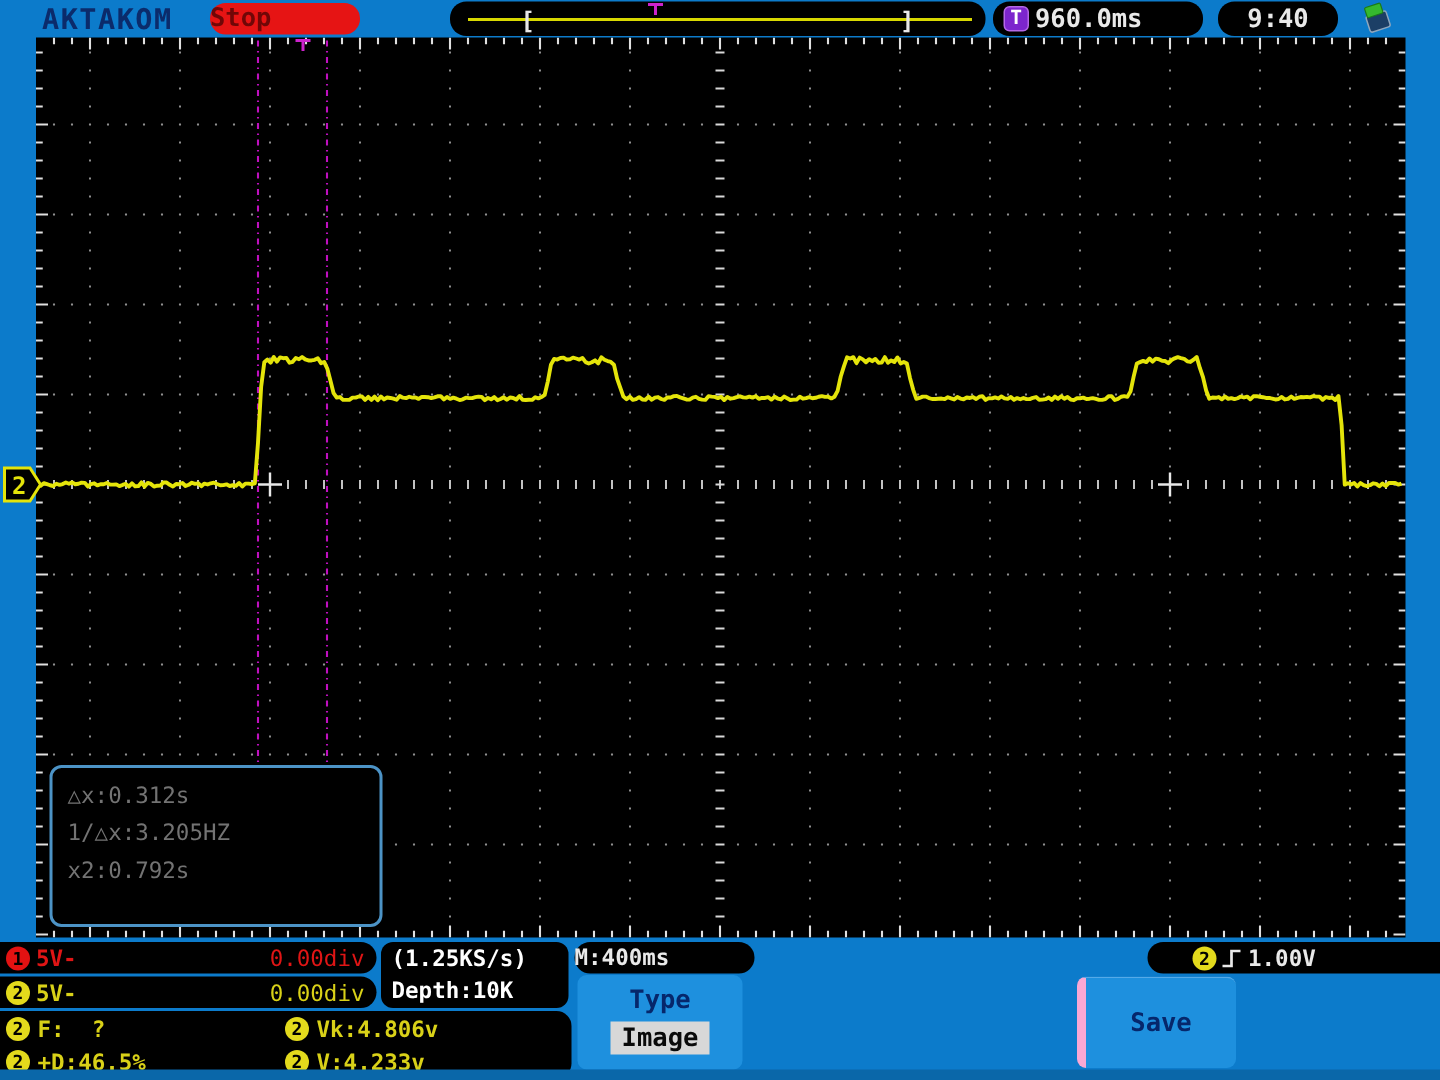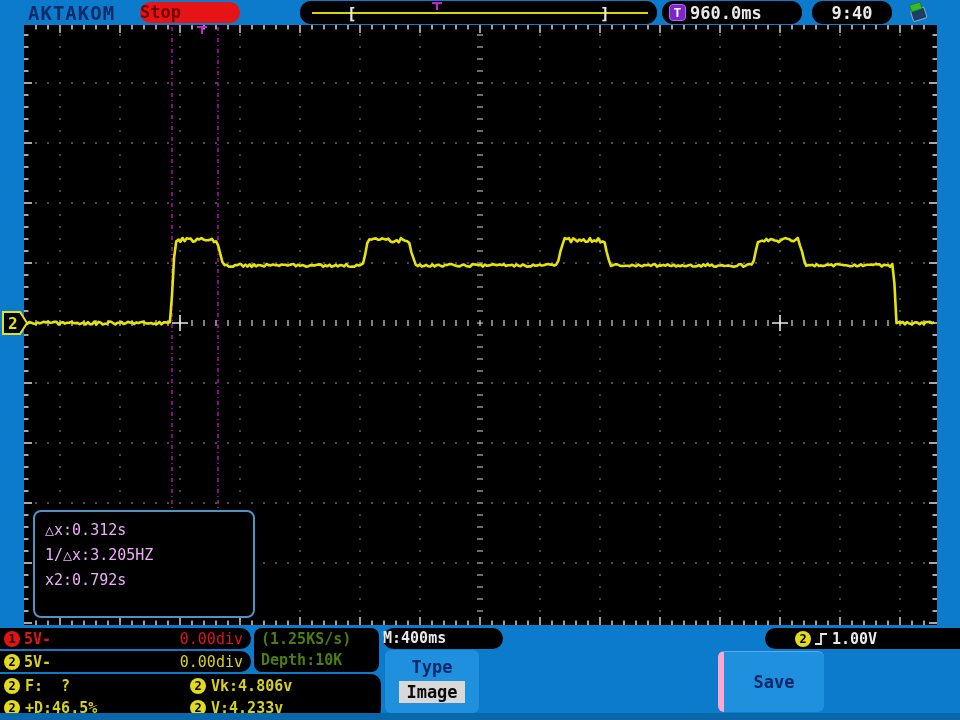--- a/index.html
+++ b/index.html
@@ -19,46 +19,46 @@
   .t-badge { width:17px; height:17px; border-radius:4px; background:#7c25cd; border:1px solid #b468e6; color:#fff;
              font-size:13px; font-weight:bold; display:flex; align-items:center; justify-content:center; }
   .clock { left:812px; width:80px; justify-content:center; }
   .usb { position:absolute; left:903px; top:0px; }
 
   
   .display { position:absolute; left:24px; top:25px; width:913px; height:600px; background:#000; }
   .display svg { position:absolute; left:0; top:0; }
   .cursor-box { position:absolute; left:9px; top:485px; width:222px; height:108px; background:#000;
                 border:2px solid #4c93c6; border-radius:8px; padding:6px 0 0 10px; }
-  .cursor-box div { color:#f0abfc; font-size:15px; line-height:25px; white-space:pre; }
+  .cursor-box div { color:#737373; font-size:15px; line-height:25px; white-space:pre; }
   .ch2-marker { position:absolute; left:2px; top:310px; }
   .ch2-marker text { fill:#e4e40a; font:bold 16px "DejaVu Sans Mono",monospace; }
 
   
   .blackbox { position:absolute; background:#000; }
   .ch-row { left:0; width:251px; height:21px; border-radius:0 11px 11px 0; display:flex; align-items:center; padding:0 8px 0 4px; }
   .ch1-row { top:628px; color:#e01515; }
   .ch2-row { top:651px; color:#d9d118; }
   .ch-row .scale { margin-left:4px; font-size:15px; font-weight:bold; }
   .ch-row .pos { margin-left:auto; font-size:15px; font-weight:normal; }
   .badge { width:16px; height:16px; min-width:16px; border-radius:50%; color:#000; font-size:12px; font-weight:bold;
            display:inline-flex; align-items:center; justify-content:center; }
   .badge.red { background:#e31212; }
   .badge.yellow { background:#e3da1c; }
-  .sample-box { left:254px; top:628px; width:125px; height:44px; border-radius:8px; color:#4d7c0f;
+  .sample-box { left:254px; top:628px; width:125px; height:44px; border-radius:8px; color:#ffffff;
                 font-size:15px; font-weight:bold; padding:1px 0 0 7px; line-height:21px; }
   .m-pill { left:383px; top:628px; width:120px; height:21px; border-radius:11px; color:#e9e9e9; font-size:15px;
             font-weight:bold; text-align:left; line-height:21px; }
   .trig-pill { left:765px; top:628px; width:195px; height:21px; border-radius:11px 0 0 11px; display:flex;
                align-items:center; padding-left:30px; gap:3px; color:#e9e9e9; font-size:15px; font-weight:bold; }
   .meas-box { left:0; top:674px; width:381px; height:45px; border-radius:0 10px 10px 0; display:grid;
               grid-template-columns:186px 195px; grid-auto-rows:22px; align-items:center; padding:1px 0 0 4px; }
   .meas-item { display:flex; align-items:center; gap:5px; color:#d9d118; font-size:15px; font-weight:bold; white-space:pre; }
   .panel { position:absolute; background:#1e90de; border-radius:6px; color:#06276b; font-weight:bold; font-size:17px; }
-  .type-panel { left:385px; top:650px; width:94px; height:63px; text-align:center; padding-top:7px; }
+  .type-panel { left:385px; top:650px; width:110px; height:63px; text-align:center; padding-top:7px; }
   .type-panel .sel { display:inline-block; margin-top:4px; background:#d8d8d8; color:#0a0a0a; padding:0 7px; line-height:22px; }
   .save-btn { left:718px; top:651px; width:106px; height:61px; display:flex; align-items:center; justify-content:center;
               border-top:1px solid #55aae8; border-left:6px solid #f9a8d4; }
 </style>
 </head>
 <body>
 
 <div class="screen">
 
   <div class="brand">AKTAKOM</div>

